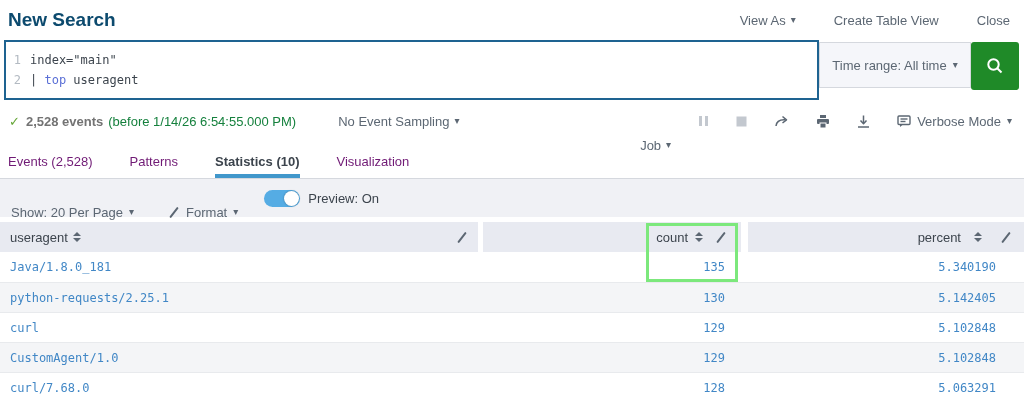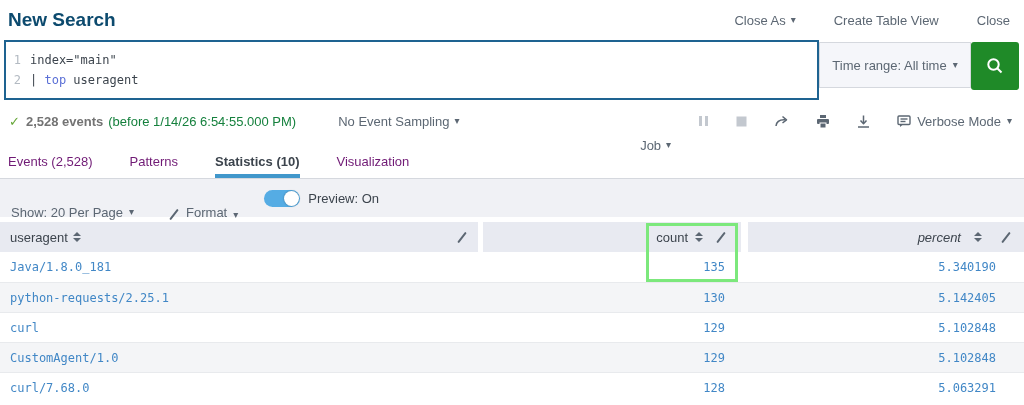--- a/index.html
+++ b/index.html
@@ -41,58 +41,58 @@
   .icon-btn { display:flex; align-items:center; cursor:pointer; }
   .verbose { display:flex; align-items:center; gap:6px; cursor:pointer; }
   
   .tabs { display:flex; gap:37px; padding:0 8px; border-bottom:1px solid #d5d8de; margin-top:2px; font-size:13px; }
   .tab { padding:10px 0 9px; color:#701a75; cursor:pointer; }
   .tab.active { color:#3c444d; font-weight:bold; padding-bottom:5px; border-bottom:4px solid #4197cb; }
   
   .controls { background:#f0f1f5; height:38px; display:flex; align-items:center; padding:0 11px; font-size:13px; color:#5c6773; }
   .ctl { display:flex; align-items:center; gap:6px; cursor:pointer;margin-top:28px; }
   .ctl-show { margin-right:34px; }
-  .ctl-format { margin-right:26px;align-items:flex-end; }
+  .ctl-format { margin-right:26px; }
   .toggle { width:36px; height:17px; border-radius:9px; background:#55ace4; position:relative; cursor:pointer; }
   .knob { position:absolute; right:1px; top:1px; width:15px; height:15px; border-radius:50%; background:#fff; box-shadow:0 0 2px rgba(0,0,0,.35); }
   .preview-label { margin-left:8px; color:#3c444d; }
   
   .pencil { position:relative; width:12px; height:12px; display:inline-block; }
   .pencil::before { content:""; position:absolute; left:5px; top:0; width:2px; height:13px; background:#5c6773; border-radius:1px; transform:rotate(38deg); }
   .sort { display:inline-flex; flex-direction:column; gap:2px; margin-left:5px; }
   .sort i { width:0; height:0; border-left:4px solid transparent; border-right:4px solid transparent; display:block; }
   .sort .up { border-bottom:4px solid #5c6773; }
   .sort .dn { border-top:4px solid #5c6773; }
   
   .thead { display:flex; height:30px; margin-top:5px; font-size:13px; color:#3c444d; }
   .th { background:#e8eaf1; display:flex; align-items:center; }
   .th-useragent { width:478px; padding:0 10px; margin-right:5px; }
   .th-count { width:258px; justify-content:flex-end; padding-right:14px; margin-right:7px; gap:2px; }
-  .th-percent { flex:1; justify-content:flex-end; padding-right:12px; gap:8px;font-style:italic; }
+  .th-percent { flex:1; justify-content:flex-end; padding-right:12px; gap:8px; }
   .th .pencil { margin-left:10px; }
   .trow { display:flex; align-items:center; height:30px; font-family:"DejaVu Sans Mono", monospace; font-size:12px; color:#4187c6; border-top:1px solid #e8eaed; }
   .trow:first-child { border-top:none; }
   .trow.stripe { background:#f4f5f7; }
   .td-useragent { width:483px; padding-left:10px; }
   .td-count { width:258px; text-align:right; padding-right:16px; }
   .td-percent { flex:1; text-align:right; padding-right:28px; }
   
   .highlight-box { position:absolute; left:646px; top:223px; width:92px; height:59px; border:3px solid #7ce87c; pointer-events:none; }
   svg { display:block; }
 </style>
 </head>
 <body>
 
 <div class="page">
 
   <div class="topbar">
     <div class="page-title">New Search</div>
     <div class="topbar-actions">
       <span class="action">
-        <span>Close As</span>
+        <span>View As</span>
         <span class="caret">▾</span>
       </span>
       <span class="action">Create Table View</span>
       <span class="action">Close</span>
     </div>
   </div>
 
   <div class="search-row">
     <div class="search-box">
       <div class="code-line">

